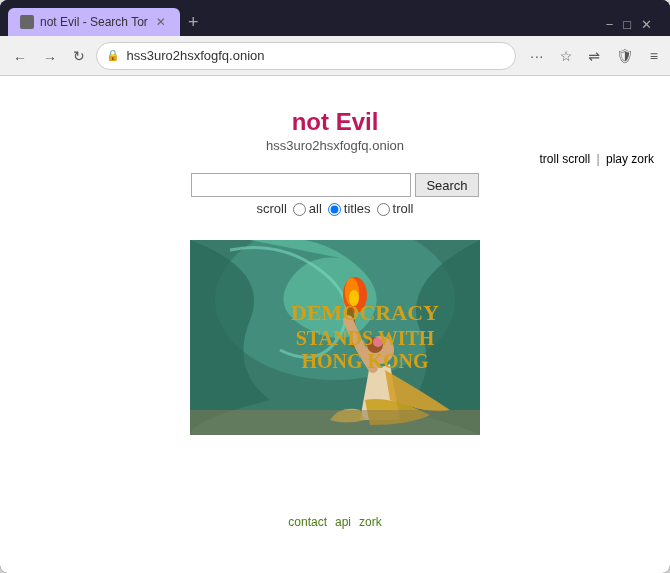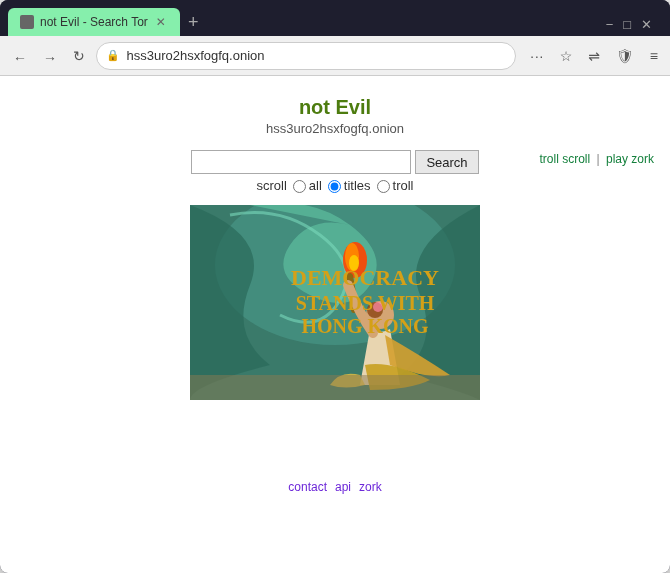--- a/index.html
+++ b/index.html
@@ -20,21 +20,21 @@
     
     .tab-bar {
       background: #1e1e2e;
       display: flex;
       align-items: flex-end;
       padding: 6px 8px 0 8px;
       height: 36px;
       gap: 2px;
     }
     .tab {
-      background: #86efac;
+      background: #c4b5fd;
       border-radius: 6px 6px 0 0;
       padding: 4px 12px;
       display: flex;
       align-items: center;
       gap: 6px;
       font-size: 12px;
       color: #333;
       min-width: 160px;
       max-width: 200px;
       height: 28px;
@@ -135,56 +135,56 @@
 
     
     .top-right-links {
       position: absolute;
       top: 76px;
       right: 16px;
       font-size: 12px;
       color: #1a0dab;
     }
     .top-right-links a {
-      color: #15803d;
+      color: #000000;
       text-decoration: none;
       cursor: pointer;
     }
     .pipe { color: #888; margin: 0 3px; }
 
     
     .page-content {
       flex: 1;
       background: white;
       display: flex;
       flex-direction: column;
       align-items: center;
       padding: 20px 0 0 0;
       position: relative;
       overflow-y: auto;
     }
 
     .site-title {
-      font-size: 20px;
+      font-size: 24px;
       font-weight: bold;
-      color: #4d7c0f;
+      color: #be185d;
       text-align: center;
-      margin-top: 0;
+      margin-top: 12px;
     }
     .site-url {
       font-size: 13px;
       color: #555;
       text-align: center;
       margin-top: 2px;
     }
 
     .search-form {
       display: flex;
       gap: 4px;
-      margin-top: 14px;
+      margin-top: 20px;
     }
     .search-input {
       width: 220px;
       height: 24px;
       border: 1px solid #aaa;
       padding: 2px 6px;
       font-size: 13px;
       outline: none;
     }
     .search-btn {
@@ -209,35 +209,35 @@
       display: flex;
       align-items: flex-end;
       gap: 3px;
       cursor: pointer;
     }
 
     
     .hero-image {
       width: 290px;
       height: 195px;
-      margin-top: 12px;
+      margin-top: 24px;
       overflow: hidden;
       position: relative;
     }
 
     
     .footer-links {
       margin-top: 80px;
       margin-bottom: 16px;
       font-size: 12px;
       display: flex;
       gap: 8px;
     }
     .footer-links a {
-      color: #6d28d9;
+      color: #4d7c0f;
       text-decoration: none;
       cursor: pointer;
     }
   </style>
 </head>
 <body>
 
 <div class="browser-window">
 
   <div class="tab-bar">

